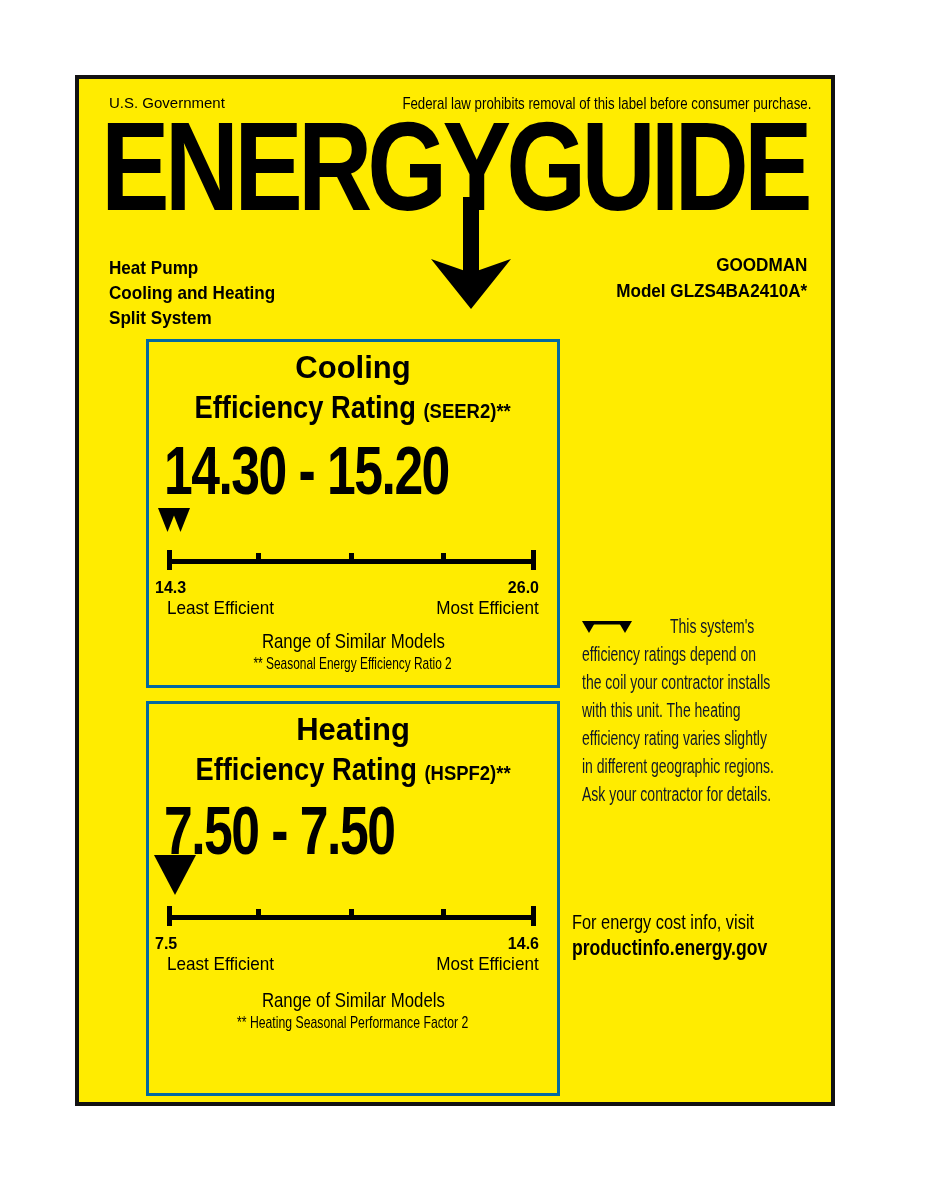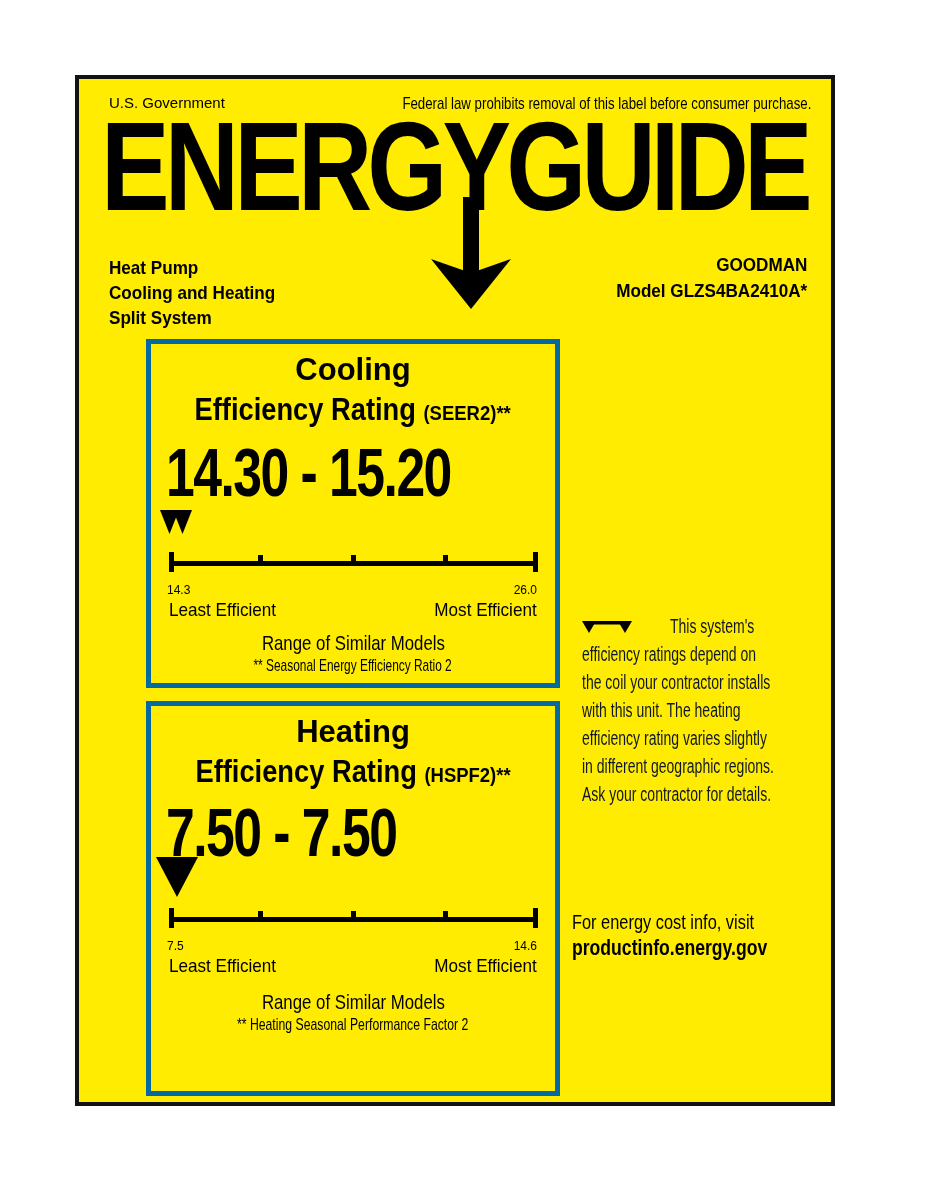--- a/index.html
+++ b/index.html
@@ -24,21 +24,21 @@
   .us-gov   { position:absolute; left:30px; top:15px; font-size:15px; }
   .federal  { position:absolute; right:20px; top:15px; font-size:17px; }
 
   .logo { position:absolute; left:22px; top:24px; font-size:127px; font-weight:bold;
           letter-spacing:-6px; line-height:1; transform:scaleX(.81); transform-origin:left top; }
   .arrow { position:absolute; left:352px; top:118px; width:80px; height:112px; }
 
   .product { position:absolute; left:30px; top:176px; font-size:19px; font-weight:bold; line-height:25px; }
   .brand   { position:absolute; right:24px; top:173px; font-size:19px; font-weight:bold; line-height:26px; text-align:right; }
 
-  .box { position:absolute; left:67px; width:414px; border:5px solid #0369a1; text-align:center; }
+  .box { position:absolute; left:67px; width:414px; border:3px solid #0369a1; text-align:center; }
   .box.cooling { top:260px; height:349px; }
   .box.heating { top:622px; height:395px; }
 
   .box-title { margin-top:8px;  font-size:31px; font-weight:bold; line-height:36px; }
   .box-sub   { margin-top:2px;  font-size:31px; font-weight:bold; line-height:40px; }
   .box-sub .suffix { font-size:21px; }
 
   .big-value { text-align:left; margin-left:15px; font-size:68px; font-weight:bold;
                line-height:58px; letter-spacing:-2px; white-space:nowrap;
                transform:scaleX(.76); transform-origin:left center; }
@@ -56,22 +56,22 @@
   .heating .scale { margin-top:23px; }
   .hline    { position:absolute; left:0; right:0; top:9px; height:5px; background:#000; }
   .tick-end { position:absolute; top:0; width:5px; height:20px; background:#000; }
   .tick-end.left  { left:0; }
   .tick-end.right { right:0; }
   .tick-mid { position:absolute; top:3px; width:5px; height:7px; background:#000; }
   .tick-mid.p25 { left:calc(25% - 3px); }
   .tick-mid.p50 { left:calc(50% - 3px); }
   .tick-mid.p75 { left:calc(75% - 3px); }
 
-  .scale-nums   { display:flex; justify-content:space-between; margin:8px 18px 0 16px;
-                  font-size:12px; font-weight:normal; line-height:20px; }
+  .scale-nums   { display:flex; justify-content:space-between; margin:8px 18px 0 6px;
+                  font-size:16px; font-weight:bold; line-height:20px; }
   .scale-labels { display:flex; justify-content:space-between; margin:0 18px;
                   font-size:19px; line-height:20px; }
 
   .range-caption { font-size:21px; line-height:27px; }
   .cooling .range-caption { margin-top:9px; }
   .heating .range-caption { margin-top:12px; }
   .footnote { font-size:17px; line-height:19px; }
 
   .note { position:absolute; left:503px; top:533px; font-size:20px; line-height:28px;
           color:#0f172a; }

